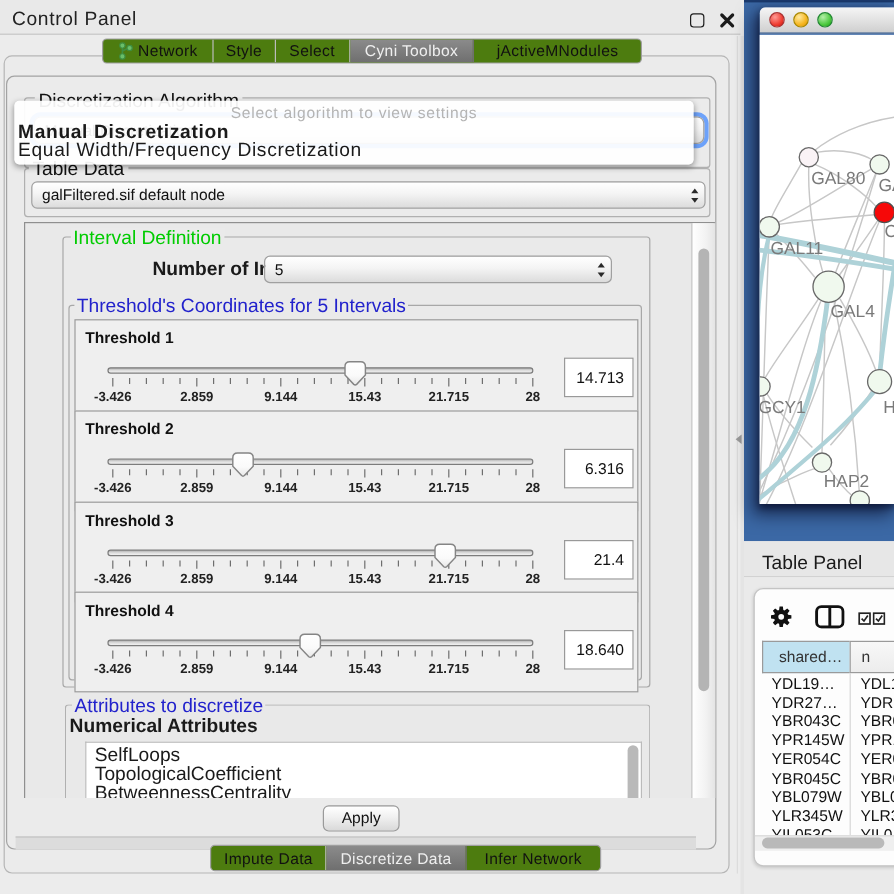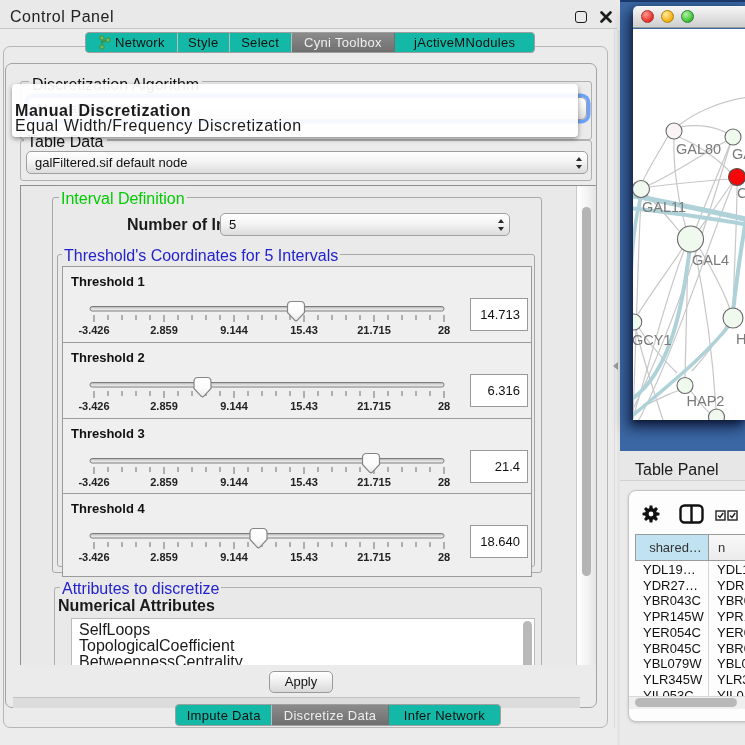--- a/index.html
+++ b/index.html
@@ -9,21 +9,21 @@
 .t13 { font-size:16px; color:#1a1a1a; }
 .bold { font-weight:bold; }
 
 .grp { position:absolute; border:1px solid #b0b0b0; border-radius:3px; }
 
 .combo { position:absolute; height:23px; background:linear-gradient(#ffffff,#f4f4f4 45%,#dcdcdc); border:1px solid #a0a0a0; border-radius:5px; font-size:13px; color:#111; line-height:21px; padding-left:8px; white-space:nowrap; }
 .combo .arr { position:absolute; right:4px; top:0; width:7px; height:100%; }
 .combo .arr:before { content:""; position:absolute; left:0px; top:4.5px; border:3.5px solid transparent; border-top:none; border-bottom:4.5px solid #2a2a2a; }
 .combo .arr:after { content:""; position:absolute; left:0px; bottom:4.5px; border:3.5px solid transparent; border-bottom:none; border-top:4.5px solid #2a2a2a; }
 
-.seg { position:absolute; height:21px; background:#14b8a6; border:1px solid #9f9f9f; border-radius:4px; display:flex; overflow:hidden; }
+.seg { position:absolute; height:21px; background:#4d7c0f; border:1px solid #9f9f9f; border-radius:4px; display:flex; overflow:hidden; }
 .seg > div { height:100%; font-size:13px; letter-spacing:0.3px; color:#111; display:flex; align-items:center; justify-content:center; border-right:1px solid #bcbcbc; }
 .seg > div:last-child { border-right:none; }
 .seg > div.on { background:linear-gradient(#8b8b8b,#6f6f6f); color:#efefef; border-right-color:#6f6f6f; }
 
 .thp { position:absolute; left:62px; width:470px; height:84px; background:#efefef; border:1px solid #9b9b9b; }
 .thp .lbl { position:absolute; left:8px; top:7px; font-size:13px; font-weight:bold; color:#111; }
 .thp .vbox { position:absolute; left:407px; top:31px; width:58px; height:33px; background:#fff; border:1px solid #999; font-size:13px; color:#111; text-align:right; line-height:31px; padding-right:7px; }
 </style>
 </head>
 <body>
@@ -204,20 +204,21 @@
     <div class="on" style="width:117px;">Discretize Data</div>
     <div style="width:112px;">Infer Network</div>
   </div>
 
   <div class="abs" style="left:614px;top:30px;width:1px;height:698px;background:#dcdcdc;"></div>
   <div class="abs" style="left:617px;top:30px;width:3px;height:715px;background:#e4e4e4;"></div>
 
   <div class="abs" style="left:609px;top:362px;width:0;height:0;border:4px solid transparent;border-right:5px solid #9a9a9a;"></div>
 
   <div class="abs" style="left:12px;top:84px;width:566px;height:53px;background:rgba(255,255,255,0.93);border-radius:4px;box-shadow:0 2px 5px rgba(0,0,0,0.4);"></div>
+  <div class="abs" style="left:12px;top:86px;width:566px;text-align:center;font-size:13px;color:#b4b4b4;letter-spacing:0.6px;">Select algorithm to view settings</div>
   <div class="abs t13 bold" style="left:15px;top:102px;letter-spacing:0.55px;">Manual Discretization</div>
   <div class="abs t13" style="left:15px;top:117px;letter-spacing:0.55px;">Equal Width/Frequency Discretization</div>
 </div>
 
 <div class="abs" style="left:620px;top:0;width:125px;height:451px;background:#3b68a5;"></div>
 <div class="abs" style="left:620px;top:0;width:125px;height:2px;background:#1b3a6d;"></div>
 
 <div class="abs" style="left:633px;top:6px;width:112px;height:414px;box-shadow:-4px 7px 14px 2px rgba(0,0,25,0.55), 0 3px 6px rgba(0,0,25,0.5);border-radius:5px 0 0 0;">
   <div class="abs" style="left:0;top:0;width:112px;height:22px;background:linear-gradient(#f6f6f6,#cfcfcf);border-radius:5px 0 0 0;border-bottom:1px solid #9a9a9a;"></div>
   <div class="abs" style="left:8px;top:4px;width:13px;height:13px;border-radius:50%;background:radial-gradient(circle at 35% 30%,#ff9a94,#ee3c31 60%,#c41408);border:0.5px solid #a33;"></div>

